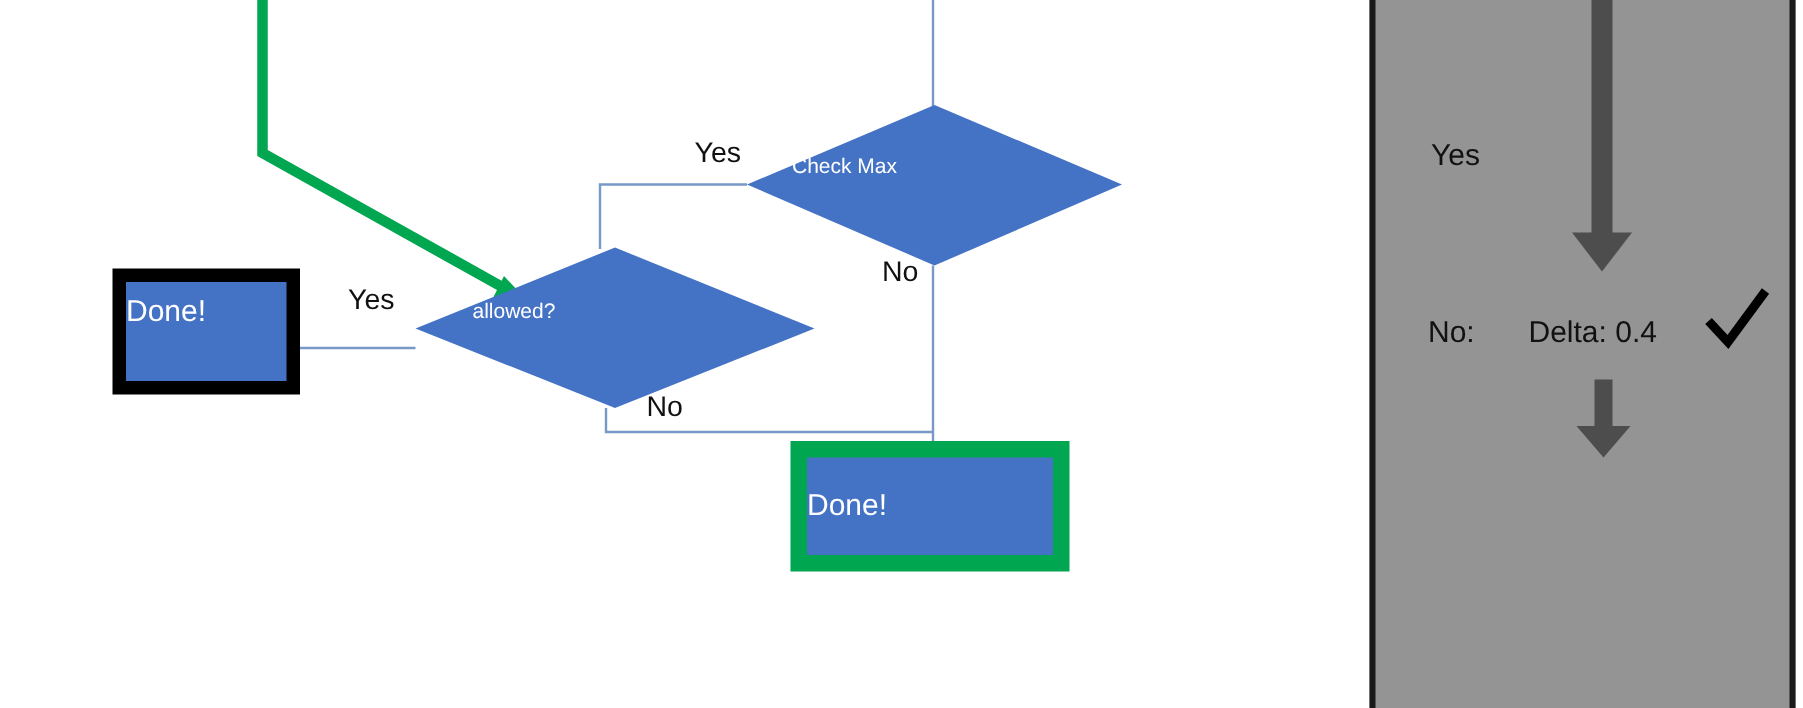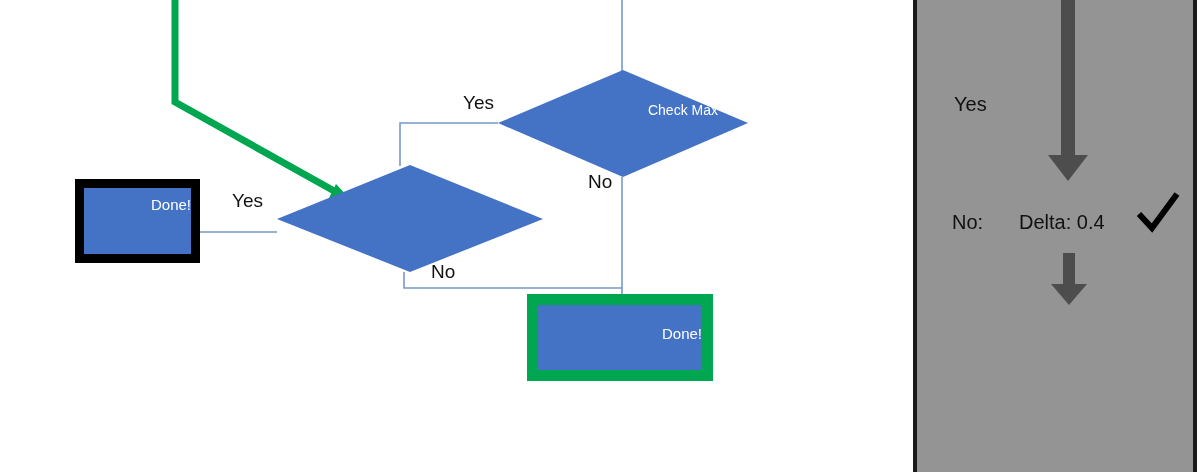--- a/index.html
+++ b/index.html
@@ -27,33 +27,33 @@
     background: #ffffff;
   }
   #flow-svg {
     position: absolute;
     left: 0; top: 0;
   }
 
   .node-label {
     position: absolute;
     color: #ffffff;
-    text-align: right;
+    text-align: left;
     line-height: 1.22;
     pointer-events: none;
   }
 
   
   .diamond-text {
     font-size: 14px;
   }
 
   
   .box-text {
-    font-size: 15px;
+    font-size: 20px;
   }
 
   
   .edge-label {
     position: absolute;
     color: #111111;
     font-size: 19px;
     white-space: nowrap;
   }
 
@@ -136,20 +136,21 @@
         <rect x="527" y="294" width="186" height="87" fill="#00a650"></rect>
         <rect x="538" y="305" width="164" height="65" fill="#4472c4"></rect>
       </g>
     </svg>
 
     <div class="node-label box-text" style="left:84px; top:196px; width:107px;">
       <div>Done!</div>
     </div>
 
     <div class="node-label diamond-text" style="left:315px; top:199px; width:190px;">
+      <div>allowed?</div>
     </div>
 
     <div class="node-label diamond-text" style="left:528px; top:102px; width:190px;">
       <div>Check Max</div>
     </div>
 
     <div class="node-label box-text" style="left:538px; top:325px; width:164px;">
       <div>Done!</div>
     </div>
 

